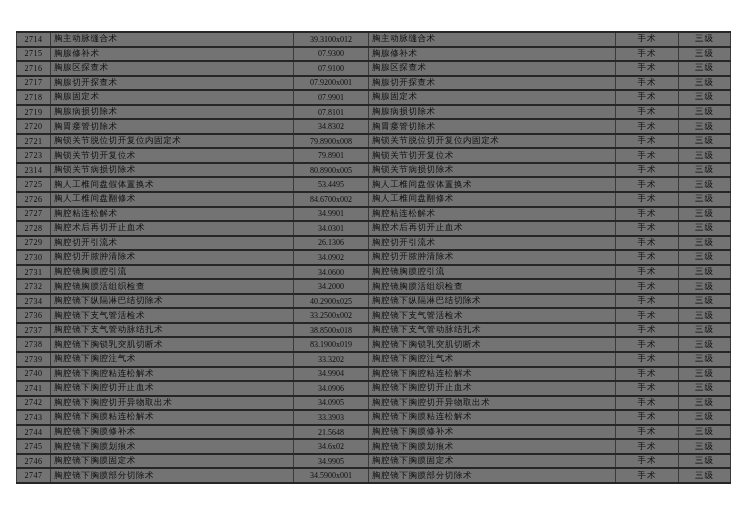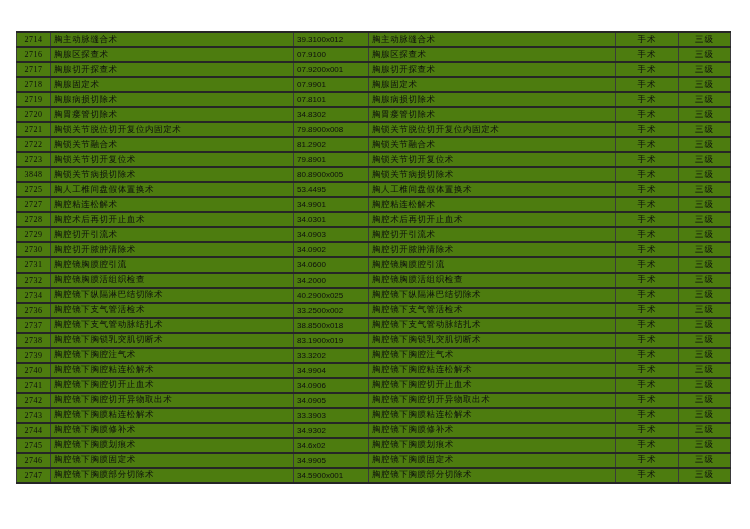--- a/index.html
+++ b/index.html
@@ -14,21 +14,21 @@
     width: 750px; height: 529px;
     background: #ffffff;
     overflow: hidden;
   }
   table.proc-table {
     position: absolute;
     left: 16px; top: 31px;
     width: 714px; height: 453px;
     border-collapse: collapse;
     table-layout: fixed;
-    background: #4d7c0f;
+    background: #737373;
   }
   table.proc-table td {
     border-left: 1px solid #3a3a3a;
     border-right: 1px solid #3a3a3a;
     border-top: 2px solid #262626;
     border-bottom: 2px solid #262626;
     padding: 0 3px;
     overflow: hidden;
     white-space: nowrap;
     vertical-align: middle;
@@ -41,23 +41,23 @@
     font-family: "Liberation Serif", serif;
     letter-spacing: 0.5px;
   }
   td.cell-name, td.cell-name2 {
     text-align: left;
     font-size: 8.5px;
     font-family: "Liberation Serif", serif;
     letter-spacing: 0.6px;
   }
   td.cell-code {
-    text-align: left;
+    text-align: center;
     font-size: 8px;
-    font-family: Liberation Sans, sans-serif;
+    font-family: Liberation Serif, serif;
   }
   td.cell-type, td.cell-level {
     text-align: center;
     font-size: 8.5px;
     font-family: "Liberation Serif", serif;
     letter-spacing: 1px;
   }
 </style>
 </head>
 <body>
@@ -75,20 +75,28 @@
     <tbody>
         <tr>
     <td class="cell-no">2714</td>
     <td class="cell-name">胸主动脉缝合术</td>
     <td class="cell-code">39.3100x012</td>
     <td class="cell-name2">胸主动脉缝合术</td>
     <td class="cell-type">手术</td>
     <td class="cell-level">三级</td>
   </tr>
         <tr>
+    <td class="cell-no">2715</td>
+    <td class="cell-name">胸腺修补术</td>
+    <td class="cell-code">07.9300</td>
+    <td class="cell-name2">胸腺修补术</td>
+    <td class="cell-type">手术</td>
+    <td class="cell-level">三级</td>
+  </tr>
+        <tr>
     <td class="cell-no">2716</td>
     <td class="cell-name">胸腺区探查术</td>
     <td class="cell-code">07.9100</td>
     <td class="cell-name2">胸腺区探查术</td>
     <td class="cell-type">手术</td>
     <td class="cell-level">三级</td>
   </tr>
         <tr>
     <td class="cell-no">2717</td>
     <td class="cell-name">胸腺切开探查术</td>
@@ -123,71 +131,71 @@
   </tr>
         <tr>
     <td class="cell-no">2721</td>
     <td class="cell-name">胸锁关节脱位切开复位内固定术</td>
     <td class="cell-code">79.8900x008</td>
     <td class="cell-name2">胸锁关节脱位切开复位内固定术</td>
     <td class="cell-type">手术</td>
     <td class="cell-level">三级</td>
   </tr>
         <tr>
-    <td class="cell-no">2722</td>
-    <td class="cell-name">胸锁关节融合术</td>
-    <td class="cell-code">81.2902</td>
-    <td class="cell-name2">胸锁关节融合术</td>
-    <td class="cell-type">手术</td>
-    <td class="cell-level">三级</td>
-  </tr>
-        <tr>
     <td class="cell-no">2723</td>
     <td class="cell-name">胸锁关节切开复位术</td>
     <td class="cell-code">79.8901</td>
     <td class="cell-name2">胸锁关节切开复位术</td>
     <td class="cell-type">手术</td>
     <td class="cell-level">三级</td>
   </tr>
         <tr>
-    <td class="cell-no">3848</td>
+    <td class="cell-no">2314</td>
     <td class="cell-name">胸锁关节病损切除术</td>
     <td class="cell-code">80.8900x005</td>
     <td class="cell-name2">胸锁关节病损切除术</td>
     <td class="cell-type">手术</td>
     <td class="cell-level">三级</td>
   </tr>
         <tr>
     <td class="cell-no">2725</td>
     <td class="cell-name">胸人工椎间盘假体置换术</td>
     <td class="cell-code">53.4495</td>
     <td class="cell-name2">胸人工椎间盘假体置换术</td>
     <td class="cell-type">手术</td>
     <td class="cell-level">三级</td>
   </tr>
         <tr>
+    <td class="cell-no">2726</td>
+    <td class="cell-name">胸人工椎间盘翻修术</td>
+    <td class="cell-code">84.6700x002</td>
+    <td class="cell-name2">胸人工椎间盘翻修术</td>
+    <td class="cell-type">手术</td>
+    <td class="cell-level">三级</td>
+  </tr>
+        <tr>
     <td class="cell-no">2727</td>
     <td class="cell-name">胸腔粘连松解术</td>
     <td class="cell-code">34.9901</td>
     <td class="cell-name2">胸腔粘连松解术</td>
     <td class="cell-type">手术</td>
     <td class="cell-level">三级</td>
   </tr>
         <tr>
     <td class="cell-no">2728</td>
     <td class="cell-name">胸腔术后再切开止血术</td>
     <td class="cell-code">34.0301</td>
     <td class="cell-name2">胸腔术后再切开止血术</td>
     <td class="cell-type">手术</td>
     <td class="cell-level">三级</td>
   </tr>
         <tr>
     <td class="cell-no">2729</td>
     <td class="cell-name">胸腔切开引流术</td>
-    <td class="cell-code">34.0903</td>
+    <td class="cell-code">26.1306</td>
     <td class="cell-name2">胸腔切开引流术</td>
     <td class="cell-type">手术</td>
     <td class="cell-level">三级</td>
   </tr>
         <tr>
     <td class="cell-no">2730</td>
     <td class="cell-name">胸腔切开脓肿清除术</td>
     <td class="cell-code">34.0902</td>
     <td class="cell-name2">胸腔切开脓肿清除术</td>
     <td class="cell-type">手术</td>
@@ -277,21 +285,21 @@
     <td class="cell-no">2743</td>
     <td class="cell-name">胸腔镜下胸膜粘连松解术</td>
     <td class="cell-code">33.3903</td>
     <td class="cell-name2">胸腔镜下胸膜粘连松解术</td>
     <td class="cell-type">手术</td>
     <td class="cell-level">三级</td>
   </tr>
         <tr>
     <td class="cell-no">2744</td>
     <td class="cell-name">胸腔镜下胸膜修补术</td>
-    <td class="cell-code">34.9302</td>
+    <td class="cell-code">21.5648</td>
     <td class="cell-name2">胸腔镜下胸膜修补术</td>
     <td class="cell-type">手术</td>
     <td class="cell-level">三级</td>
   </tr>
         <tr>
     <td class="cell-no">2745</td>
     <td class="cell-name">胸腔镜下胸膜划痕术</td>
     <td class="cell-code">34.6x02</td>
     <td class="cell-name2">胸腔镜下胸膜划痕术</td>
     <td class="cell-type">手术</td>

